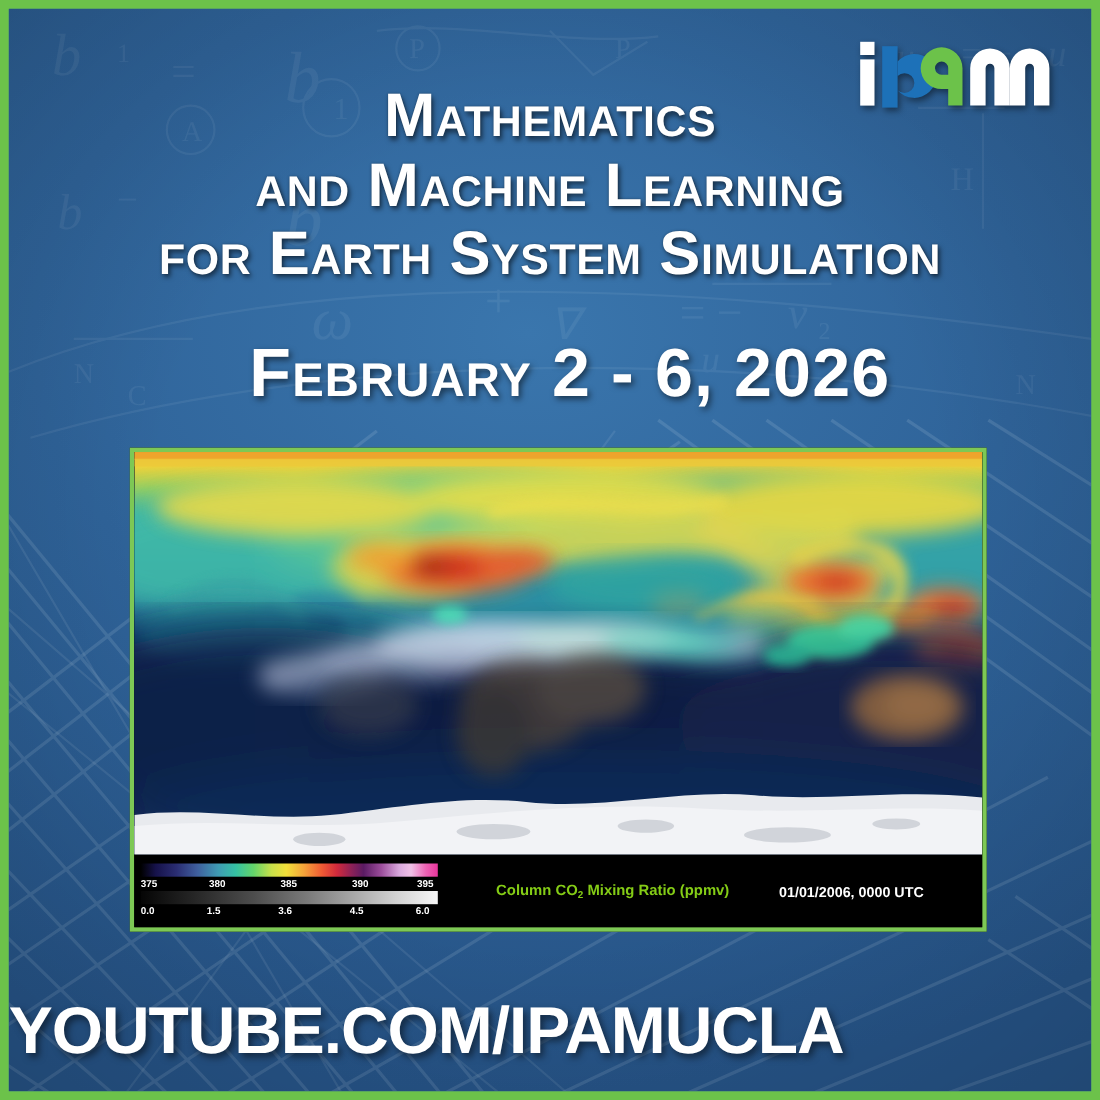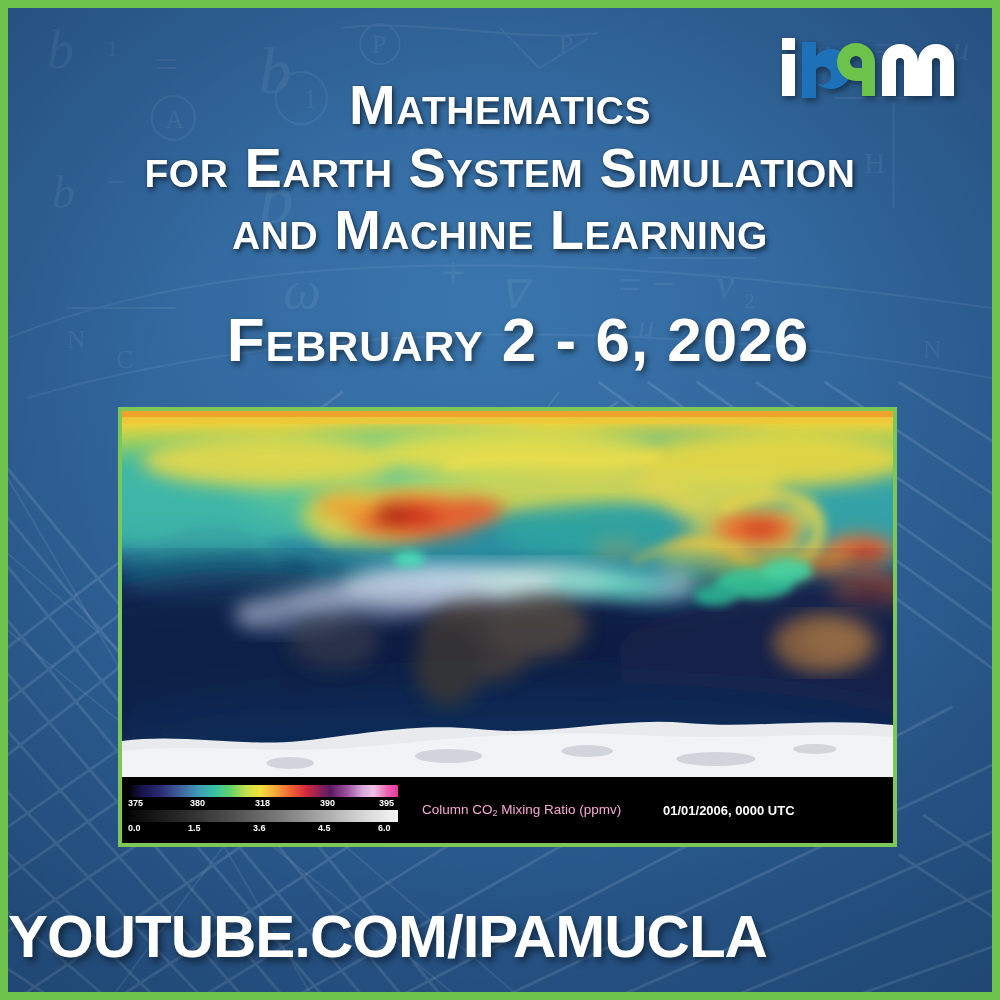--- a/index.html
+++ b/index.html
@@ -163,35 +163,37 @@
     position: absolute;
     color: #ffffff;
     font-family: "Liberation Sans", sans-serif;
     font-weight: 700;
     font-size: 9px;
     top: 1px;
     white-space: nowrap;
   }
   .legend-text {
     flex: 1;
-    color: #f9a8d4;
-    font-family: "Liberation Sans", sans-serif;
-    font-weight: 400;
+    color: #84cc16;
+    font-family: "Liberation Sans", sans-serif;
+    font-weight: 700;
     font-size: 13.5px;
     line-height: 1.65;
     padding-left: 16px;
+    text-align: right;
   }
   .legend-text sub { font-size: 9px; vertical-align: -2px; }
   .legend-text sup { font-size: 9px; vertical-align: 5px; }
   .legend-stamp {
     color: #ffffff;
     font-family: "Liberation Sans", sans-serif;
     font-weight: 700;
     font-size: 13px;
     width: 230px;
+    text-align: center;
     flex: none;
     padding-right: 8px;
   }
 
   
   .footer-url {
     position: absolute;
     left: 0; right: 0;
     top: 894px;
     text-align: left;
@@ -318,22 +320,22 @@
 
       <path d="M97 74 V40 a19 19 0 0 0 -38 0 a19 19 0 0 0 19 19 h6 v-13 h-6 a6 6 0 1 1 6 -6 v34 z" fill="#6cc24a"></path>
 
       <path d="M104 74 V40 a18 18 0 0 1 36 0 v34 h-14 V40 a4 4 0 0 0 -8 0 v34 z" fill="#ffffff"></path>
       <path d="M140 74 V40 a18 18 0 0 1 36 0 v34 h-14 V40 a4 4 0 0 0 -8 0 v34 z" fill="#ffffff"></path>
     </svg>
   </div>
 
   <div class="title-block">
     <span class="title-line">Mathematics</span>
+    <span class="title-line">and Machine Learning</span>
     <span class="title-line">for Earth System Simulation</span>
-    <span class="title-line">and Machine Learning</span>
   </div>
 
   <div class="date-line">February 2 - 6, 2026</div>
 
   <div class="map-figure">
 
     <div class="map-inner">
       <svg viewBox="0 0 779 366" preserveAspectRatio="none" aria-hidden="true">
         <defs>
 
@@ -474,21 +476,21 @@
     </div>
 
     <div class="legend">
 
       <div class="cbars">
         <div class="cbar-row">
           <div class="cbar cbar-co2"></div>
           <div class="ticks">
             <span class="tick" style="left:0">375</span>
             <span class="tick" style="left:62px">380</span>
-            <span class="tick" style="left:127px">318</span>
+            <span class="tick" style="left:127px">385</span>
             <span class="tick" style="left:192px">390</span>
             <span class="tick" style="left:251px">395</span>
           </div>
         </div>
 
         <div class="cbar-row">
           <div class="cbar cbar-co"></div>
           <div class="ticks">
             <span class="tick" style="left:0">0.0</span>
             <span class="tick" style="left:60px">1.5</span>

